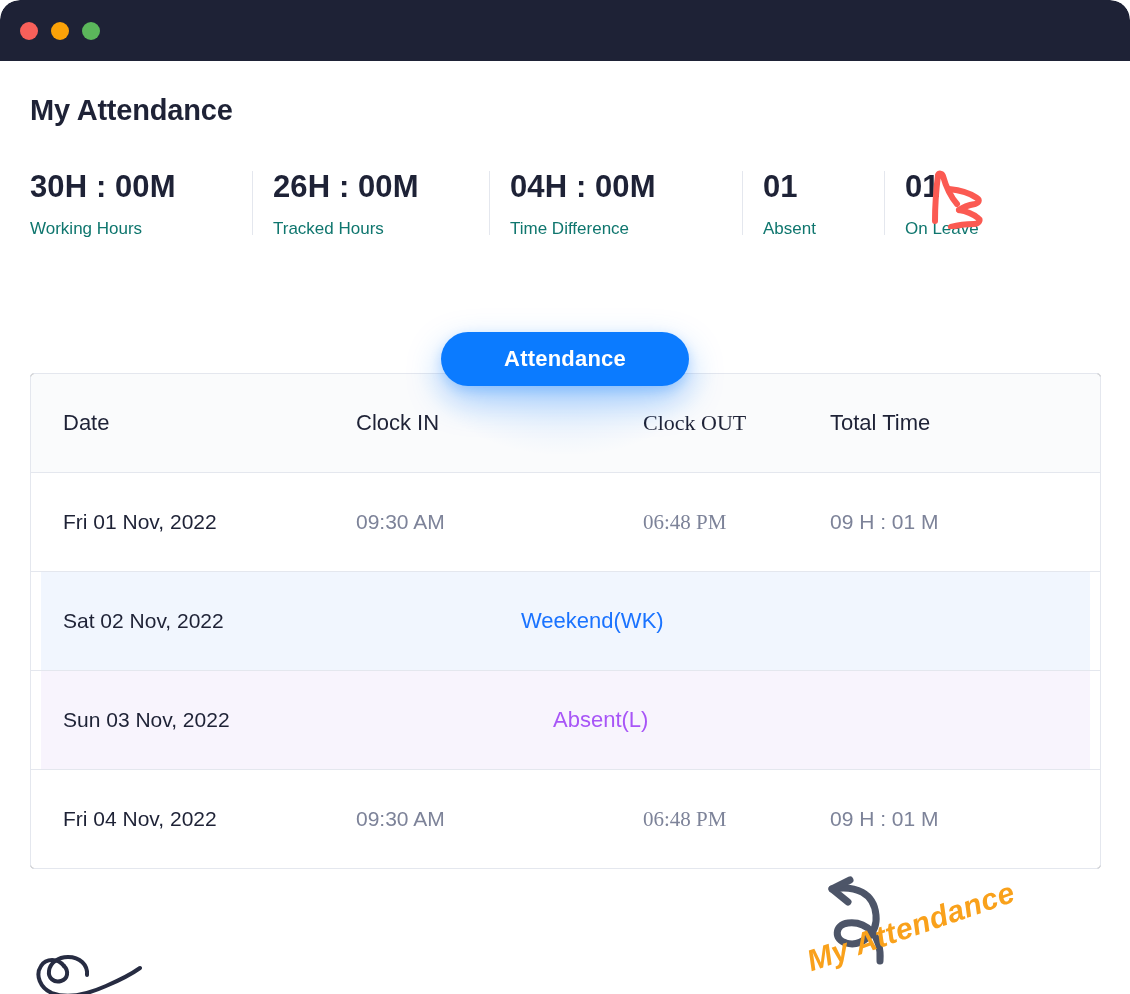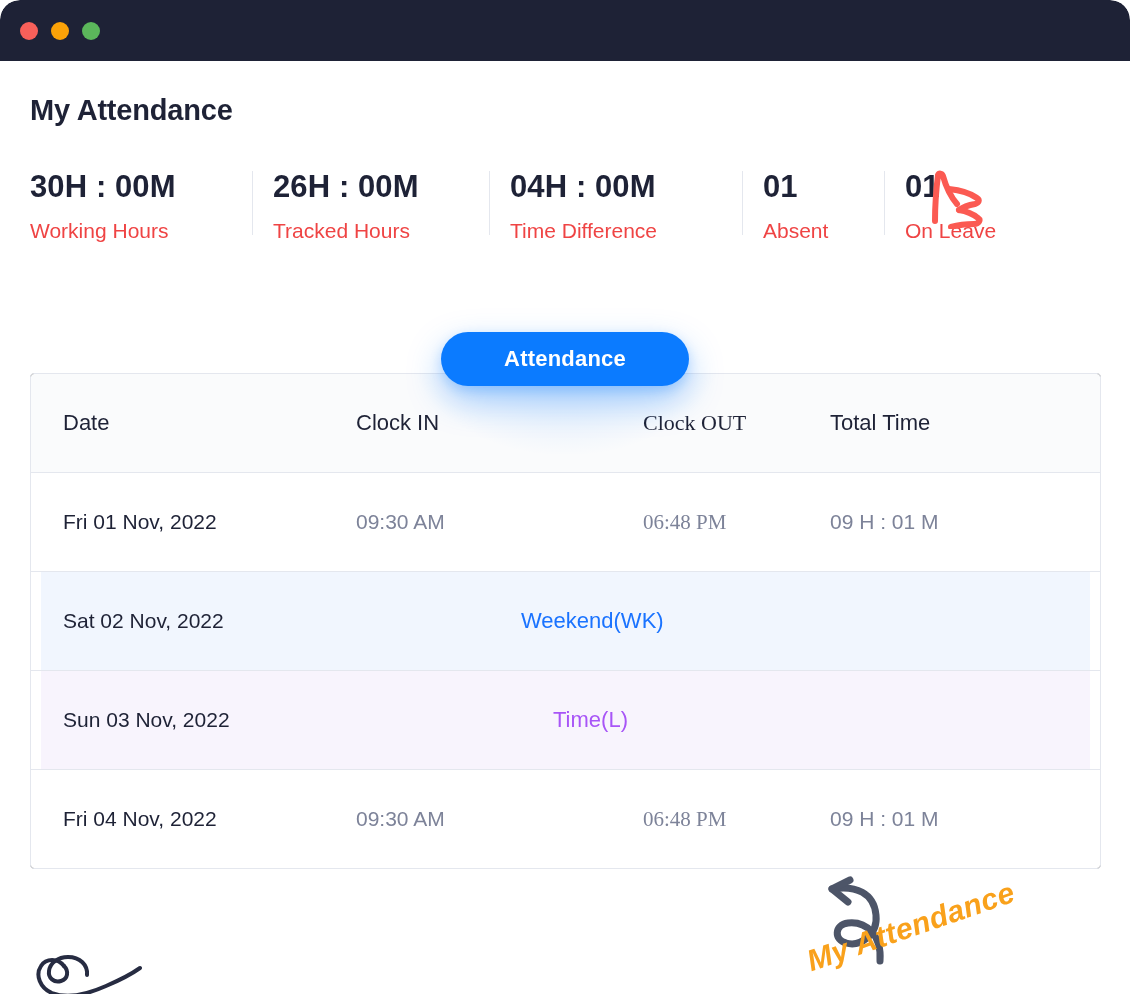--- a/index.html
+++ b/index.html
@@ -87,22 +87,22 @@
   }
   .stat .value {
     font-size: 31px;
     font-weight: bold;
     color: #1e2236;
     letter-spacing: 0.1px;
     white-space: nowrap;
   }
   .stat .label {
     margin-top: 14px;
-    font-size: 21px;
-    color: #ef4444;
+    font-size: 17px;
+    color: #0f766e;
     white-space: nowrap;
   }
   .divider {
     position: absolute;
     top: 2px;
     width: 1px;
     height: 64px;
     background: #e4e7ee;
   }
 
@@ -297,21 +297,21 @@
 
         <div class="row">
           <div class="fill" style="background: rgb(241, 246, 254);"></div>
           <div class="cell c-date">Sat 02 Nov, 2022</div>
           <div class="cell c-status weekend">Weekend(WK)</div>
         </div>
 
         <div class="row">
           <div class="fill" style="background: rgb(248, 244, 253);"></div>
           <div class="cell c-date">Sun 03 Nov, 2022</div>
-          <div class="cell c-status leave">Time(L)</div>
+          <div class="cell c-status leave">Absent(L)</div>
         </div>
 
         <div class="row last">
           <div class="cell c-date">Fri 04 Nov, 2022</div>
           <div class="cell c-in">09:30 AM</div>
           <div class="cell c-out">06:48 PM</div>
           <div class="cell c-total">09 H : 01 M</div>
         </div>
 
       </div>

